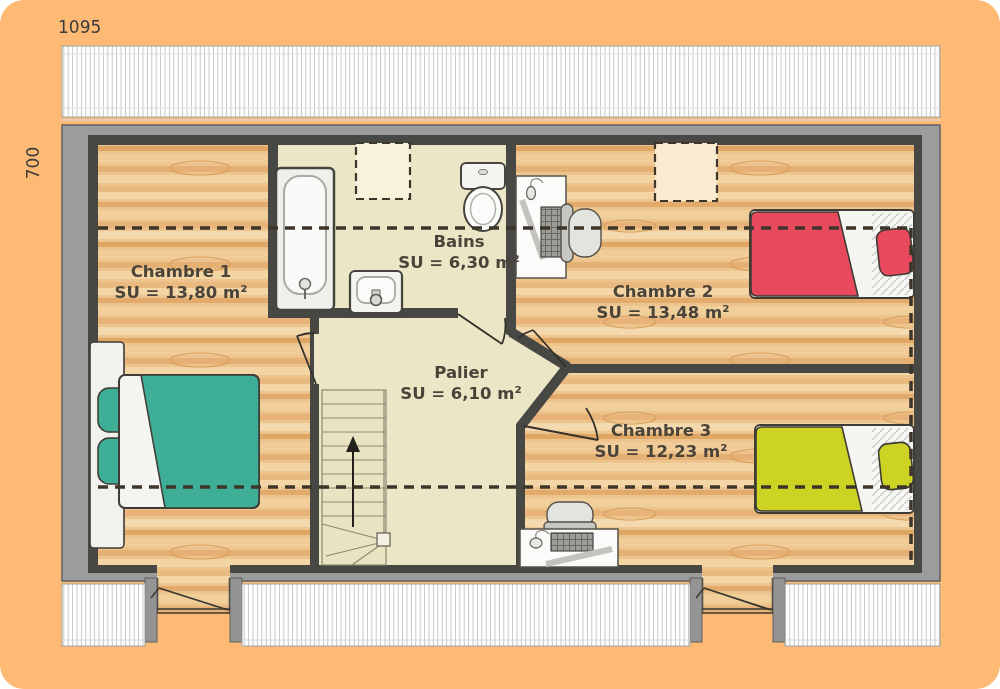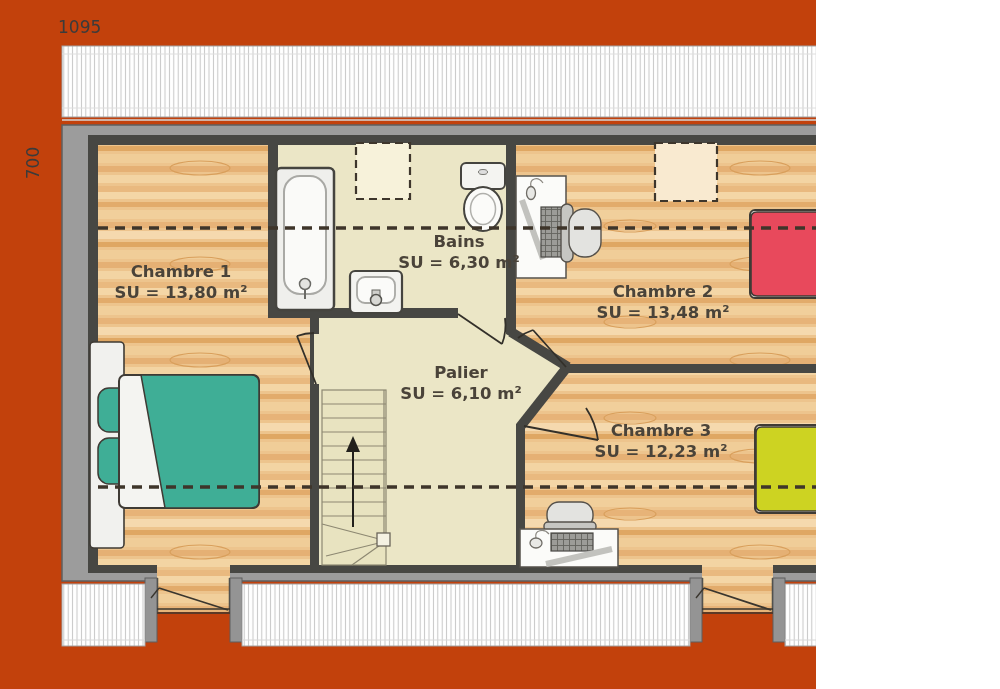--- a/index.html
+++ b/index.html
@@ -1,17 +1,17 @@
 <!DOCTYPE html>
 <html><head>
 <meta charset="utf-8">
 <style>
   html,body{margin:0;padding:0;background:#ffffff;}
-  .stage{position:relative;width:816px;height:689px;background:#c2410c;overflow:hidden;
-         font-family:"DejaVu Sans",sans-serif;}
+  .stage{position:relative;width:1000px;height:689px;background:#fdba74;overflow:hidden;
+         font-family:"DejaVu Sans",sans-serif;border-radius:24px;}
   svg{position:absolute;left:0;top:0;}
   text{font-family:"DejaVu Sans","Liberation Sans",sans-serif;}
   .room-label{font-size:16.5px;font-weight:600;fill:#4a4339;}
   .dim-label{font-size:17px;font-weight:500;fill:#3b3b3b;}
 </style>
 </head>
 <body>
 
 <div class="stage">
 <svg width="1000" height="689" viewBox="0 0 1000 689">

